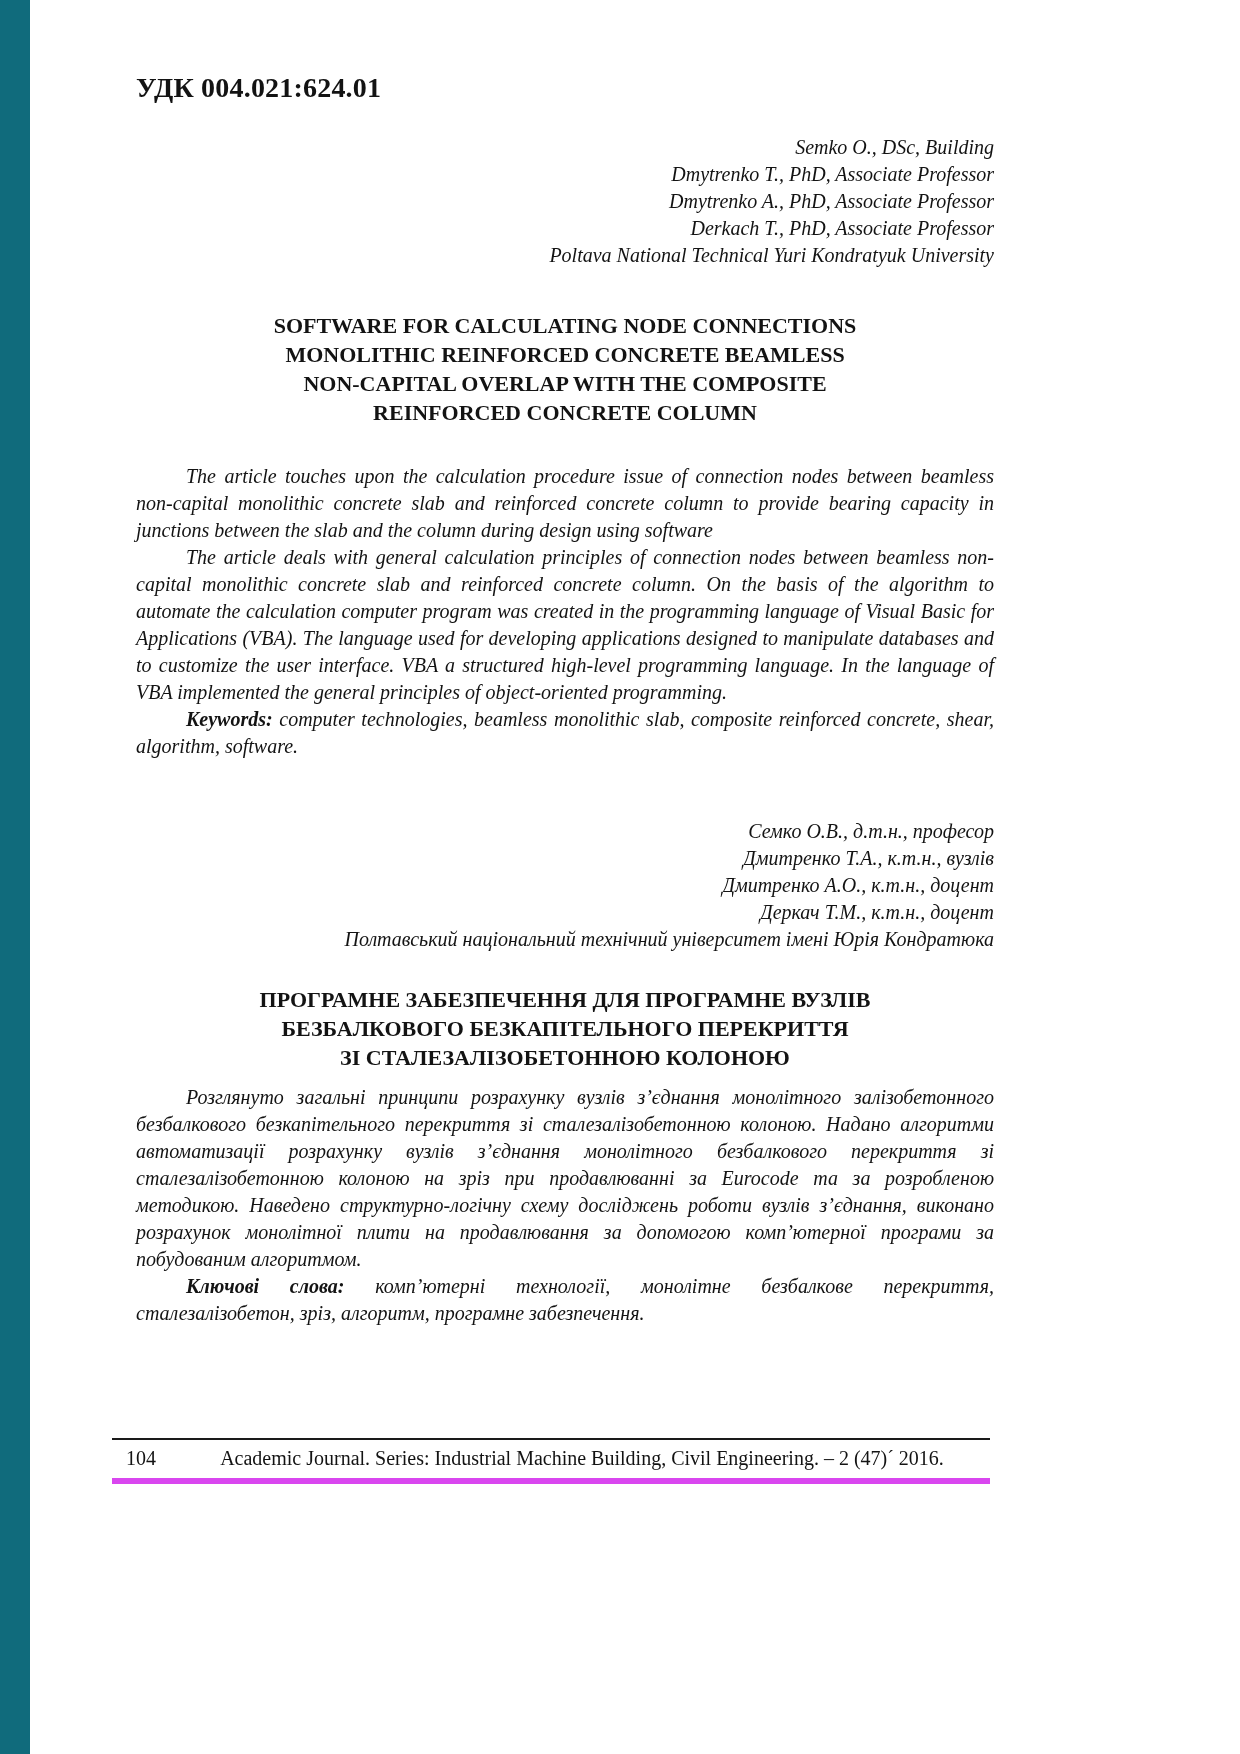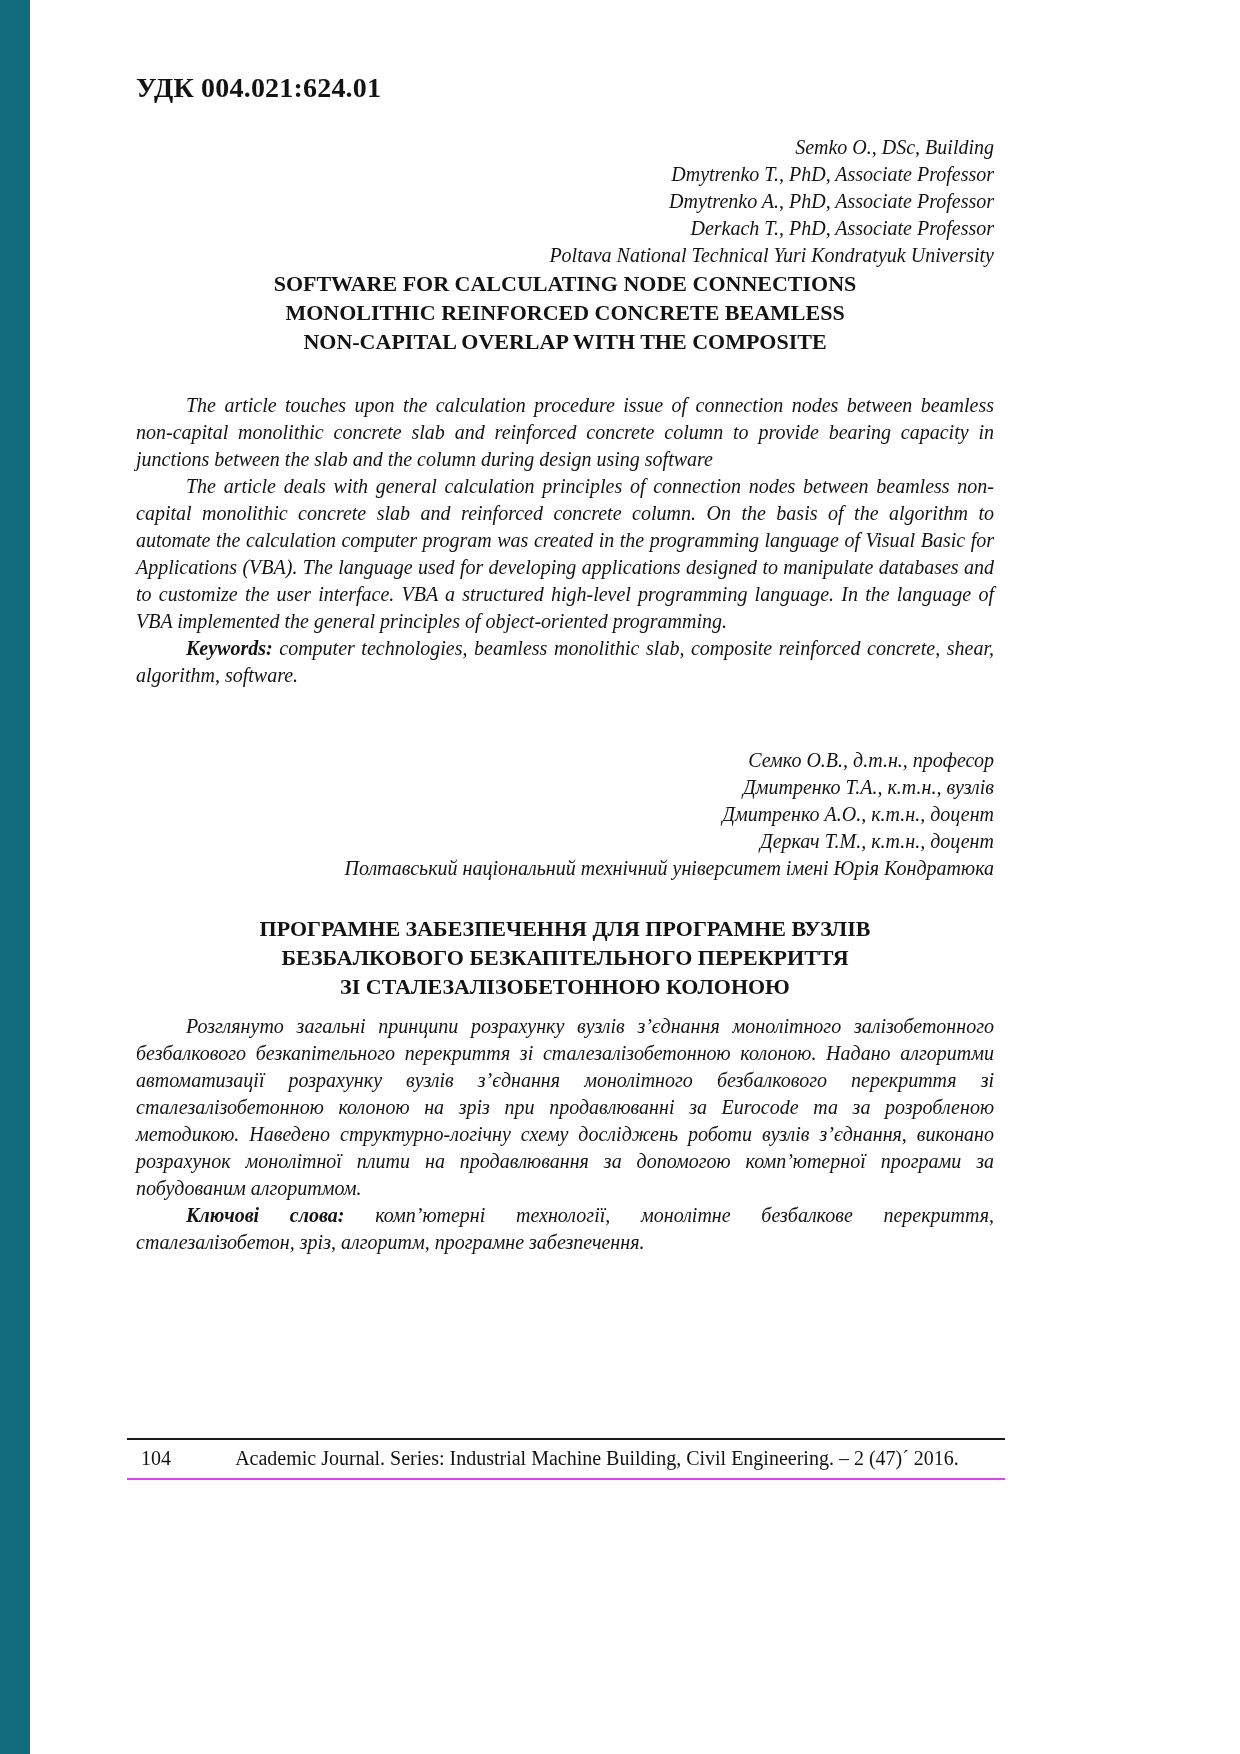--- a/index.html
+++ b/index.html
@@ -30,44 +30,45 @@
     letter-spacing: 0.2px;
   }
   .authors {
     margin-top: 30px;
     text-align: right;
     font-style: italic;
     font-size: 20px;
     line-height: 27px;
   }
   .title {
+    margin-top: 42px;
     text-align: center;
     font-weight: bold;
     font-size: 22px;
     line-height: 29px;
   }
   .abstract { margin-top: 36px; }
   .para {
     font-style: italic;
     font-size: 20px;
     line-height: 27px;
     text-align: justify;
     text-indent: 50px;
   }
   .kw-label { font-weight: bold; }
   .authors-uk { margin-top: 58px; }
   .title-uk { margin-top: 32px; }
   .abstract-uk { margin-top: 12px; }
   .footer {
     position: absolute;
-    left: 127px;
+    left: 112px;
     top: 1438px;
     width: 878px;
     border-top: 2px solid #1a1a1a;
-    border-bottom: 2px solid #d946ef;
+    border-bottom: 6px solid #d946ef;
     padding: 7px 0 8px;
     font-size: 20px;
     display: flex;
     align-items: center;
     justify-content: center;
   }
   .footer .pagenum { width: 62px; padding-left: 14px; }
   .footer .journal { flex: 1; text-align: center; }
 </style>
 </head>
@@ -84,20 +85,21 @@
     <div>Dmytrenko T., PhD, Associate Professor</div>
     <div>Dmytrenko A., PhD, Associate Professor</div>
     <div>Derkach T., PhD, Associate Professor</div>
     <div>Poltava National Technical Yuri Kondratyuk University</div>
   </div>
 
   <div class="title">
     <div>SOFTWARE FOR CALCULATING NODE CONNECTIONS</div>
     <div>MONOLITHIC REINFORCED CONCRETE BEAMLESS</div>
     <div>NON-CAPITAL OVERLAP WITH THE COMPOSITE</div>
+    <div>REINFORCED CONCRETE COLUMN</div>
   </div>
 
   <div class="abstract">
     <p class="para">The article touches upon the calculation procedure issue of connection nodes between beamless non-capital monolithic concrete slab and reinforced concrete column to provide bearing capacity in junctions between the slab and the column during design using software</p>
     <p class="para">The article deals with general calculation principles of connection nodes between beamless non-capital monolithic concrete slab and reinforced concrete column.  On the basis of the algorithm to automate the calculation computer program was created in the programming language of Visual Basic for Applications (VBA). The language used for developing applications designed to manipulate databases and to customize the user interface. VBA a structured high-level programming language. In the language of VBA implemented the general principles of object-oriented programming.</p>
     <p class="para"><span class="kw-label">Keywords:</span><span> computer technologies, beamless monolithic slab, composite reinforced concrete, shear, algorithm, software.</span></p>
   </div>
 
   <div class="authors authors-uk">
     <div>Семко О.В., д.т.н., професор</div>

